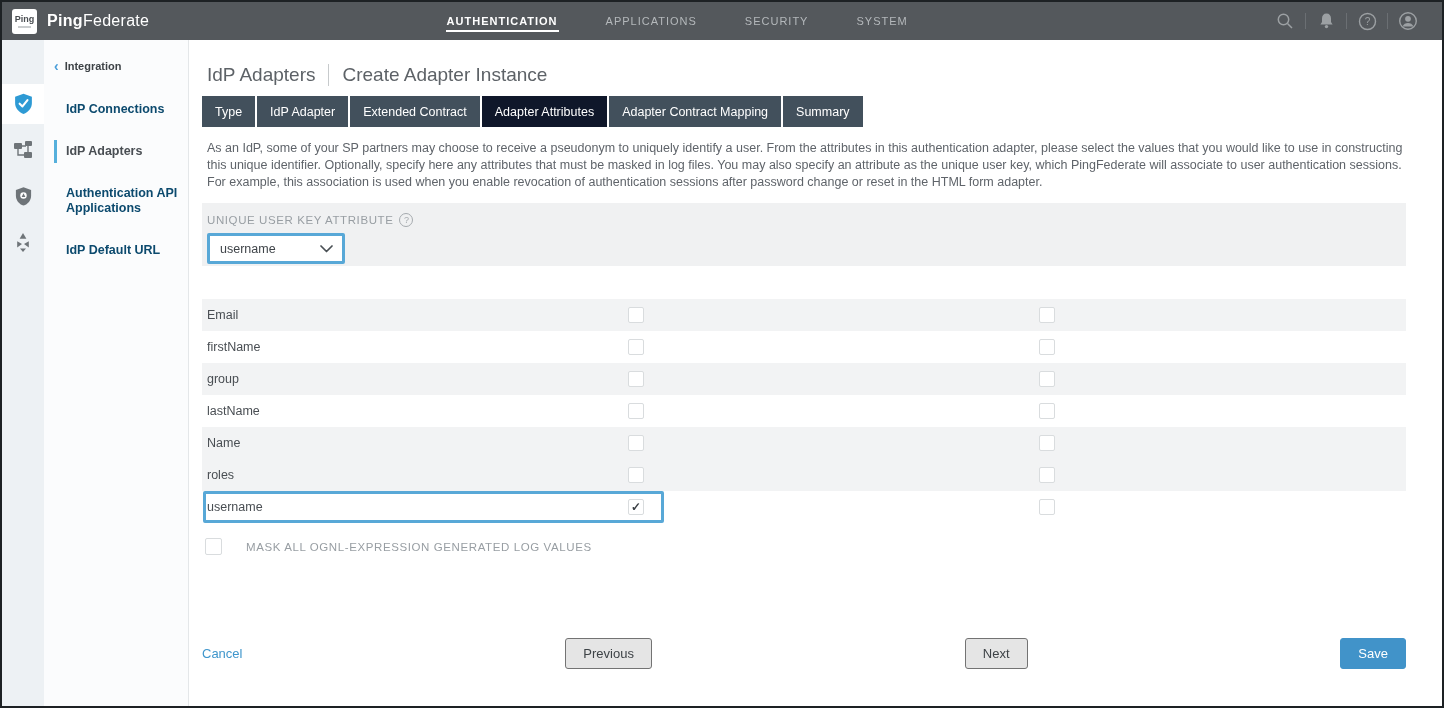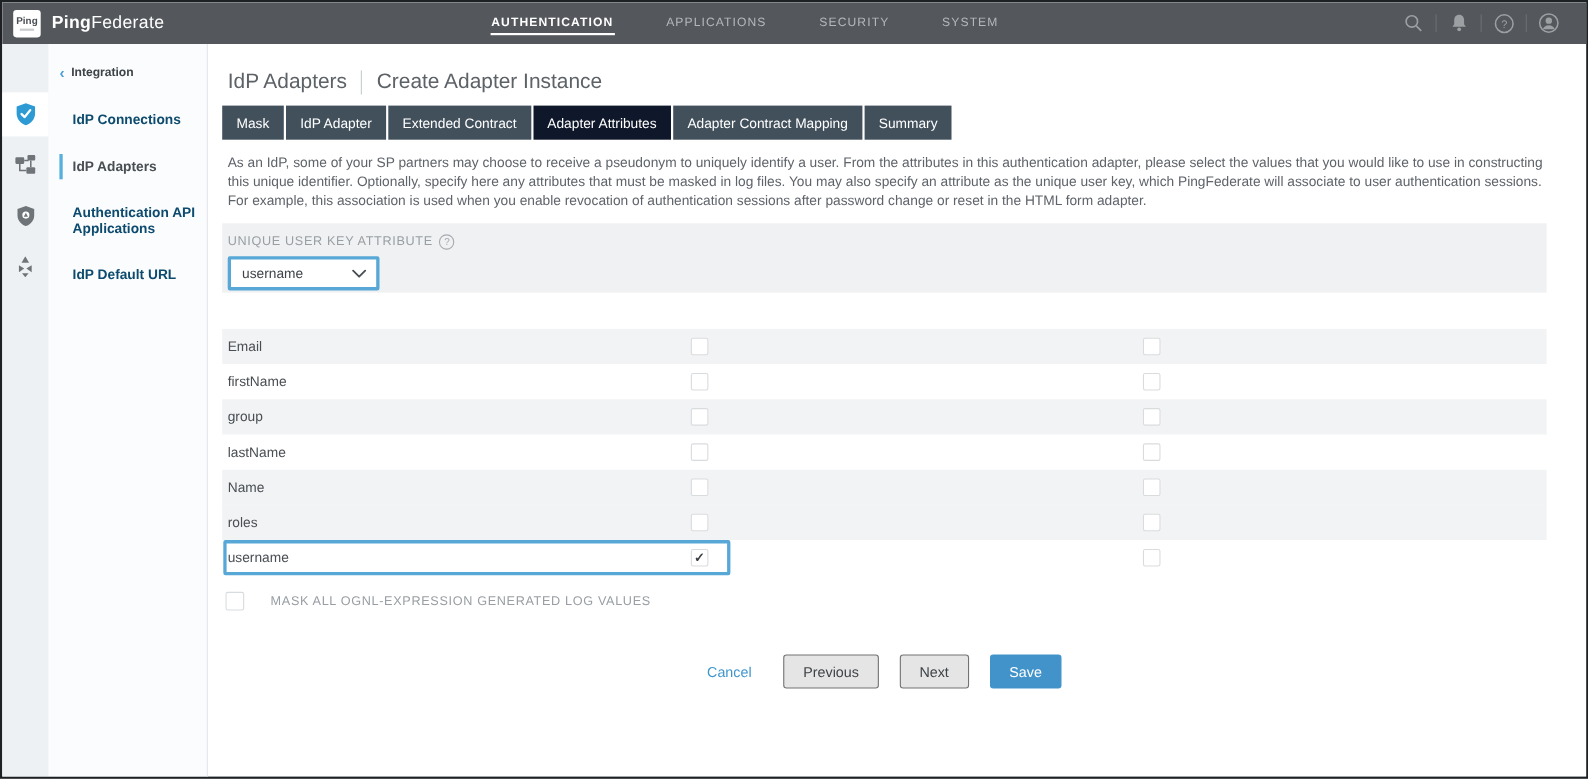--- a/index.html
+++ b/index.html
@@ -114,21 +114,21 @@
     position:absolute; left:1px; top:0; width:461px; height:32px;
     border:3px solid #58a8d7; border-radius:2px; pointer-events:none;
   }
 
   
   .mask-all { display:flex; align-items:center; gap:24px; margin-top:15px; padding-left:3px; }
   .mask-all .checkbox { position:static; width:17px; height:17px; }
   .mask-all .mlabel { font-size:11.5px; letter-spacing:.6px; color:#989ea3; }
 
   
-  .actions { display:flex; align-items:center; justify-content:center; gap:19px; margin-top:40px; }
+  .actions { display:flex; align-items:center; justify-content:space-between; gap:19px; margin-top:83px; }
   .link-btn { color:#3f96cc; font-size:13px; cursor:pointer; background:none; border:none; margin-right:10px; }
   .btn {
     font-size:13px; border-radius:3px; cursor:pointer; height:31px;
     display:inline-flex; align-items:center; justify-content:center;
     font-family:"Liberation Sans", sans-serif;
   }
   .btn.ghost { background:#e5e5e5; border:1px solid #737373; color:#3e4347; padding:0 17px; }
   .btn.primary { background:#4193c9; border:1px solid #4193c9; color:#fff; padding:0 17px; }
 </style>
 </head>
@@ -227,21 +227,21 @@
 
   <div class="main">
 
     <div class="page-title">
       <span>IdP Adapters</span>
       <span class="vsep"></span>
       <span>Create Adapter Instance</span>
     </div>
 
     <div class="tabs">
-      <div class="tab">Mask</div>
+      <div class="tab">Type</div>
       <div class="tab">IdP Adapter</div>
       <div class="tab">Extended Contract</div>
       <div class="tab active">Adapter Attributes</div>
       <div class="tab">Adapter Contract Mapping</div>
       <div class="tab">Summary</div>
     </div>
 
     <div class="desc">As an IdP, some of your SP partners may choose to receive a pseudonym to uniquely identify a user. From the attributes in this authentication adapter, please select the values that you would like to use in constructing this unique identifier. Optionally, specify here any attributes that must be masked in log files. You may also specify an attribute as the unique user key, which PingFederate will associate to user authentication sessions. For example, this association is used when you enable revocation of authentication sessions after password change or reset in the HTML form adapter.</div>
 
     <div class="uuk">

